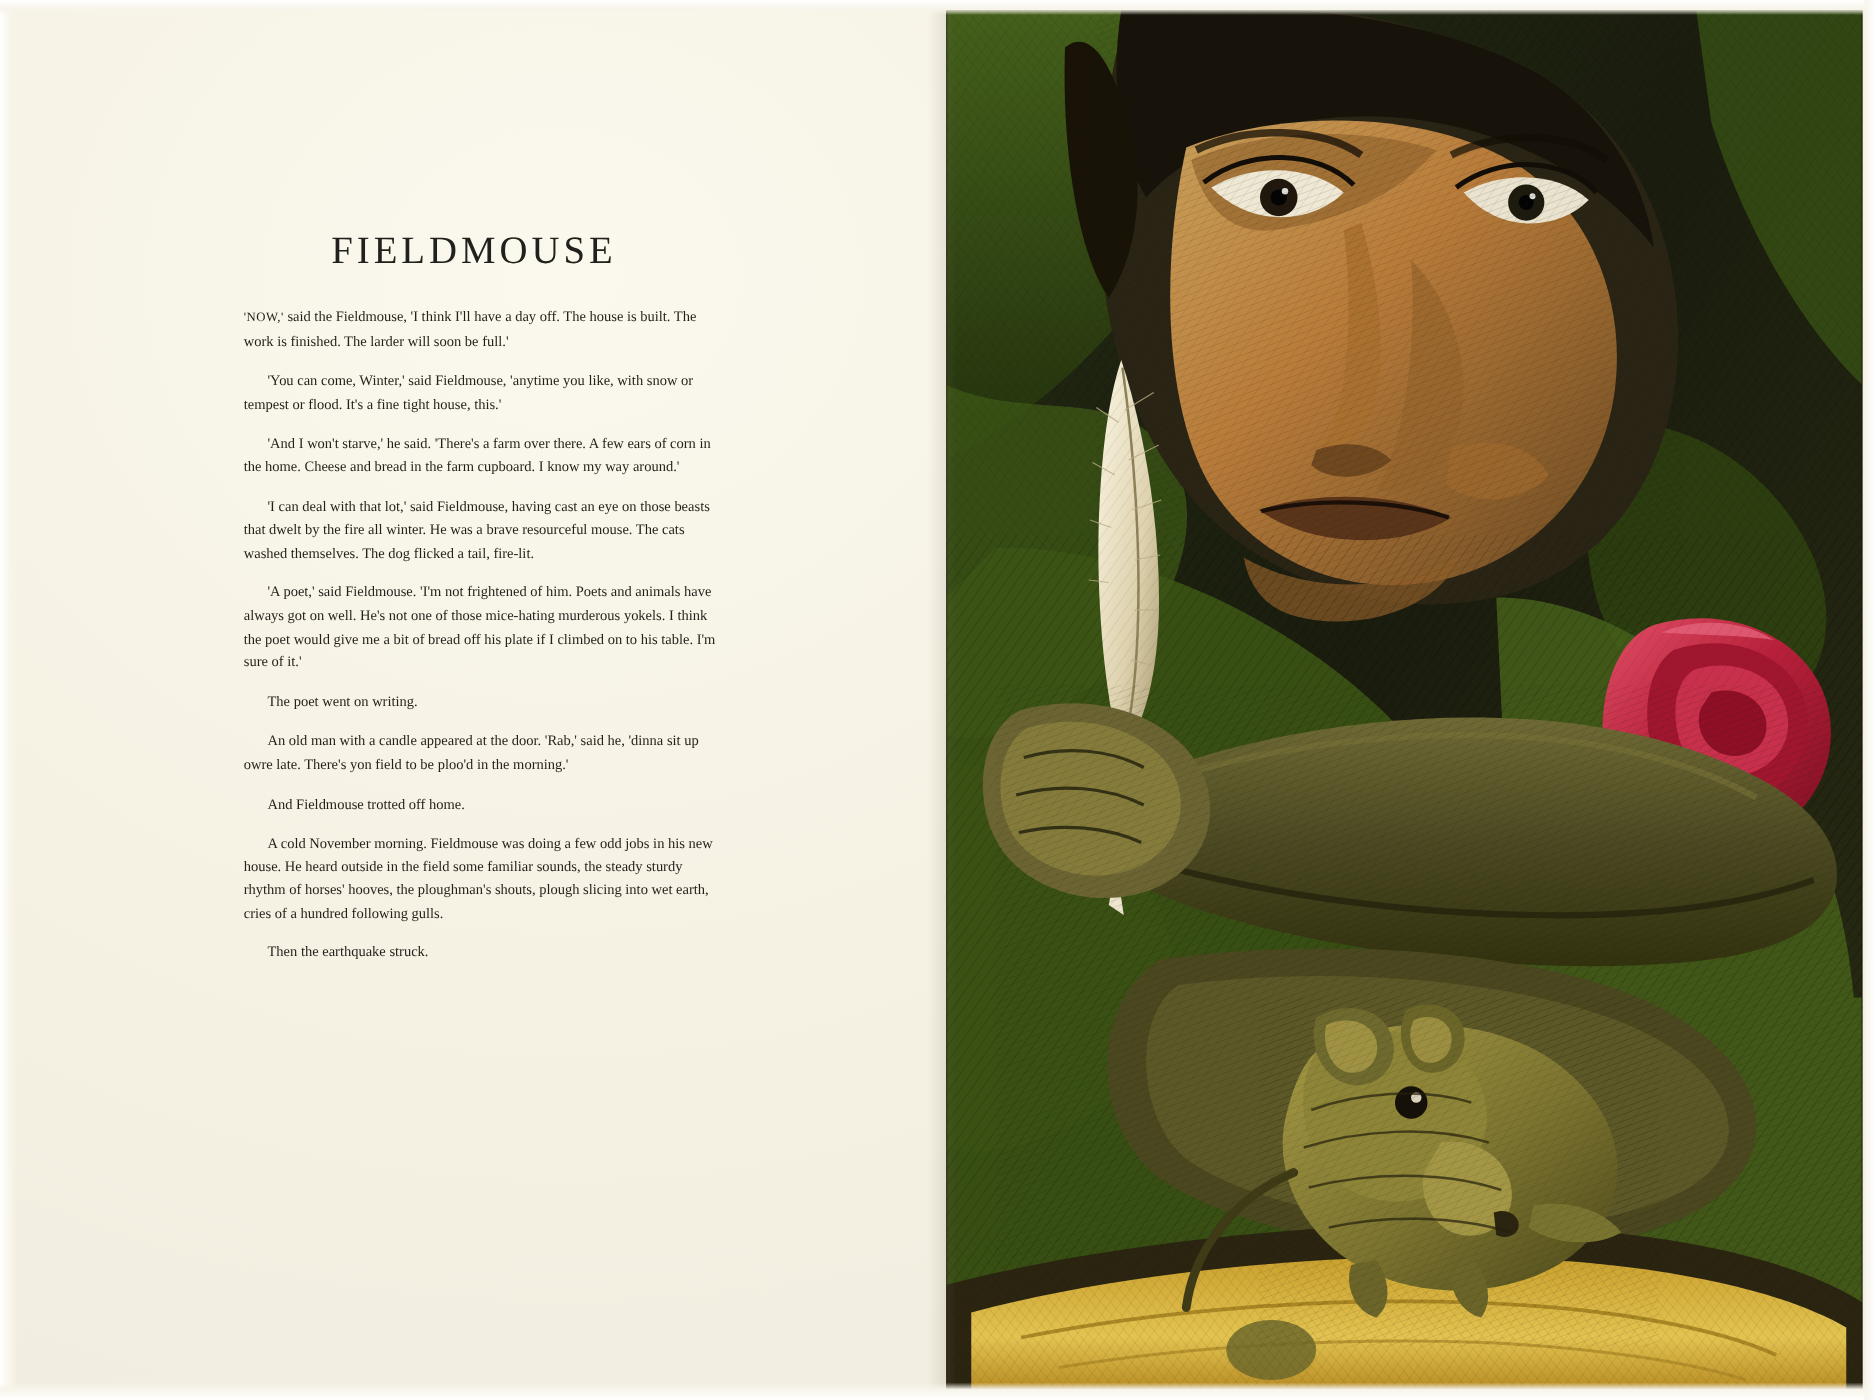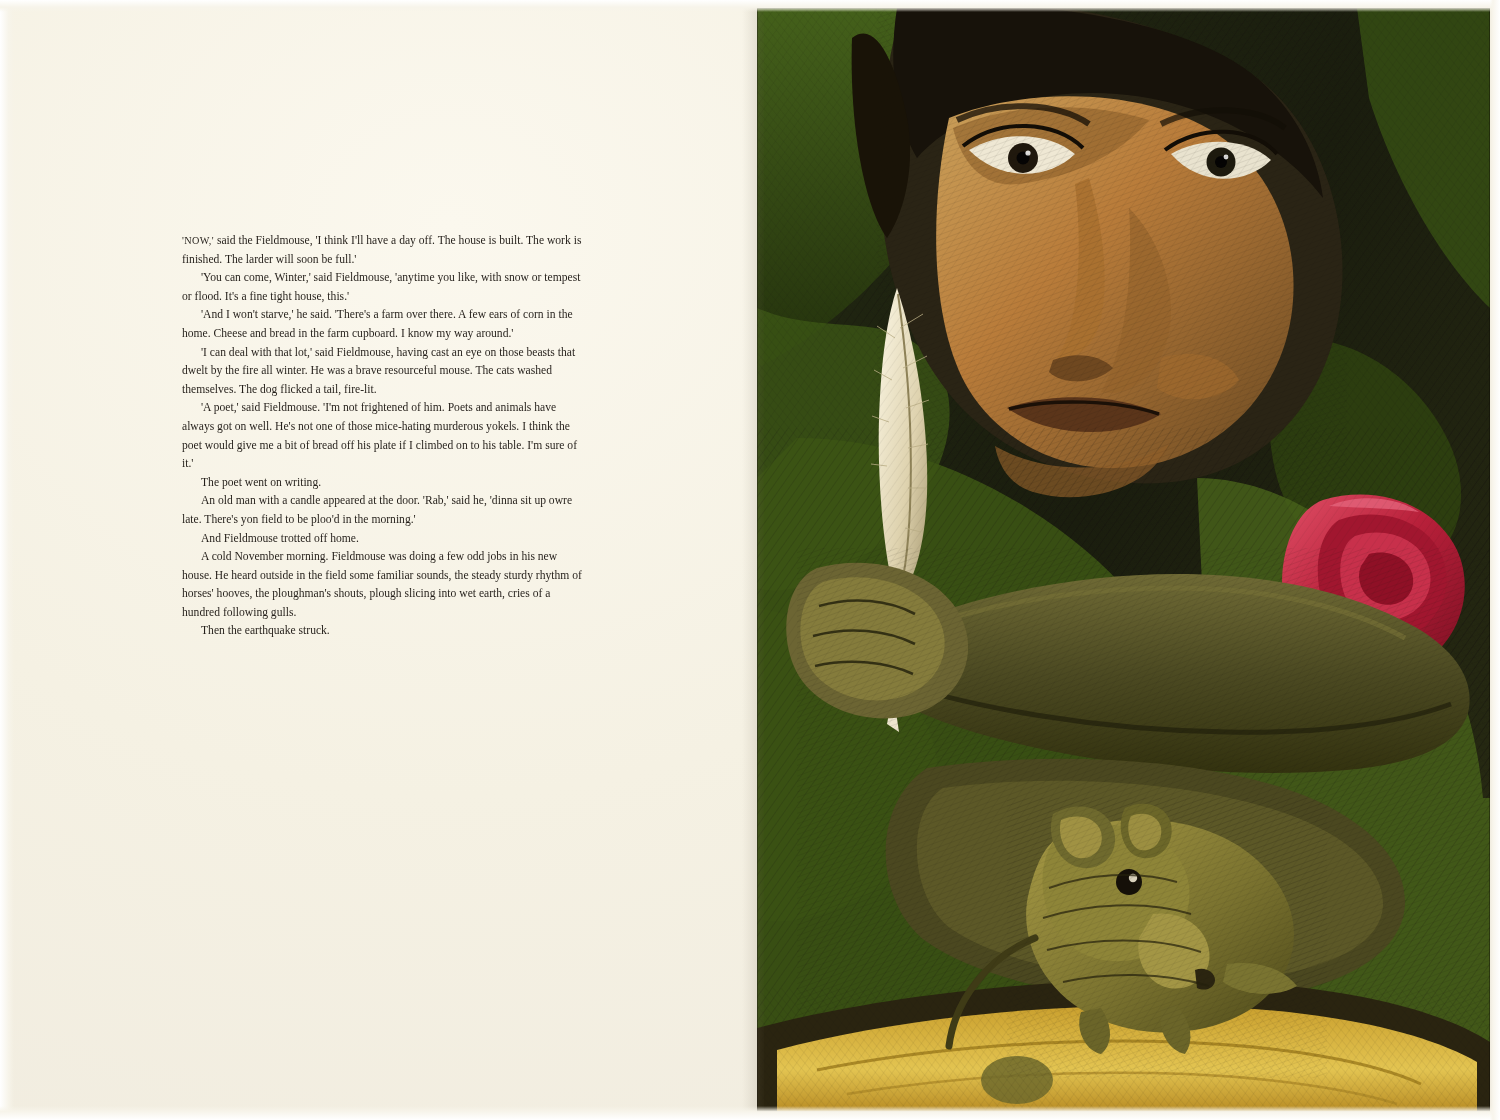--- a/index.html
+++ b/index.html
@@ -75,21 +75,21 @@
     left: 182px;
     top: 232px;
     width: 405px;
     font-family: "Liberation Serif", serif;
     font-size: 11.6px;
     line-height: 18.6px;
     color: #241f1a;
     text-align: left;
   }
   .story-body p {
-    margin: 0;
+    margin: 13px;
     text-indent: 19px;
   }
   .story-body p.first {
     text-indent: 0;
   }
   .smallcaps {
     font-size: 10.2px;
     letter-spacing: 0.4px;
   }
 
@@ -119,20 +119,21 @@
 </style>
 </head>
 <body>
 
 <div class="spread">
 
   <div class="paper"></div>
 
   <div class="text-page">
 
+    <div class="story-title">FIELDMOUSE</div>
 
     <div class="story-body">
       <p class="first"><span class="smallcaps">'NOW,'</span> said the Fieldmouse, 'I think I'll have a day off. The house is built. The work is finished. The larder will soon be full.'</p>
       <p>'You can come, Winter,' said Fieldmouse, 'anytime you like, with snow or tempest or flood. It's a fine tight house, this.'</p>
       <p>'And I won't starve,' he said. 'There's a farm over there. A few ears of corn in the home. Cheese and bread in the farm cupboard. I know my way around.'</p>
       <p>'I can deal with that lot,' said Fieldmouse, having cast an eye on those beasts that dwelt by the fire all winter. He was a brave resourceful mouse. The cats washed themselves. The dog flicked a tail, fire-lit.</p>
       <p>'A poet,' said Fieldmouse. 'I'm not frightened of him. Poets and animals have always got on well. He's not one of those mice-hating murderous yokels. I think the poet would give me a bit of bread off his plate if I climbed on to his table. I'm sure of it.'</p>
       <p>The poet went on writing.</p>
       <p>An old man with a candle appeared at the door. 'Rab,' said he, 'dinna sit up owre late. There's yon field to be ploo'd in the morning.'</p>
       <p>And Fieldmouse trotted off home.</p>

